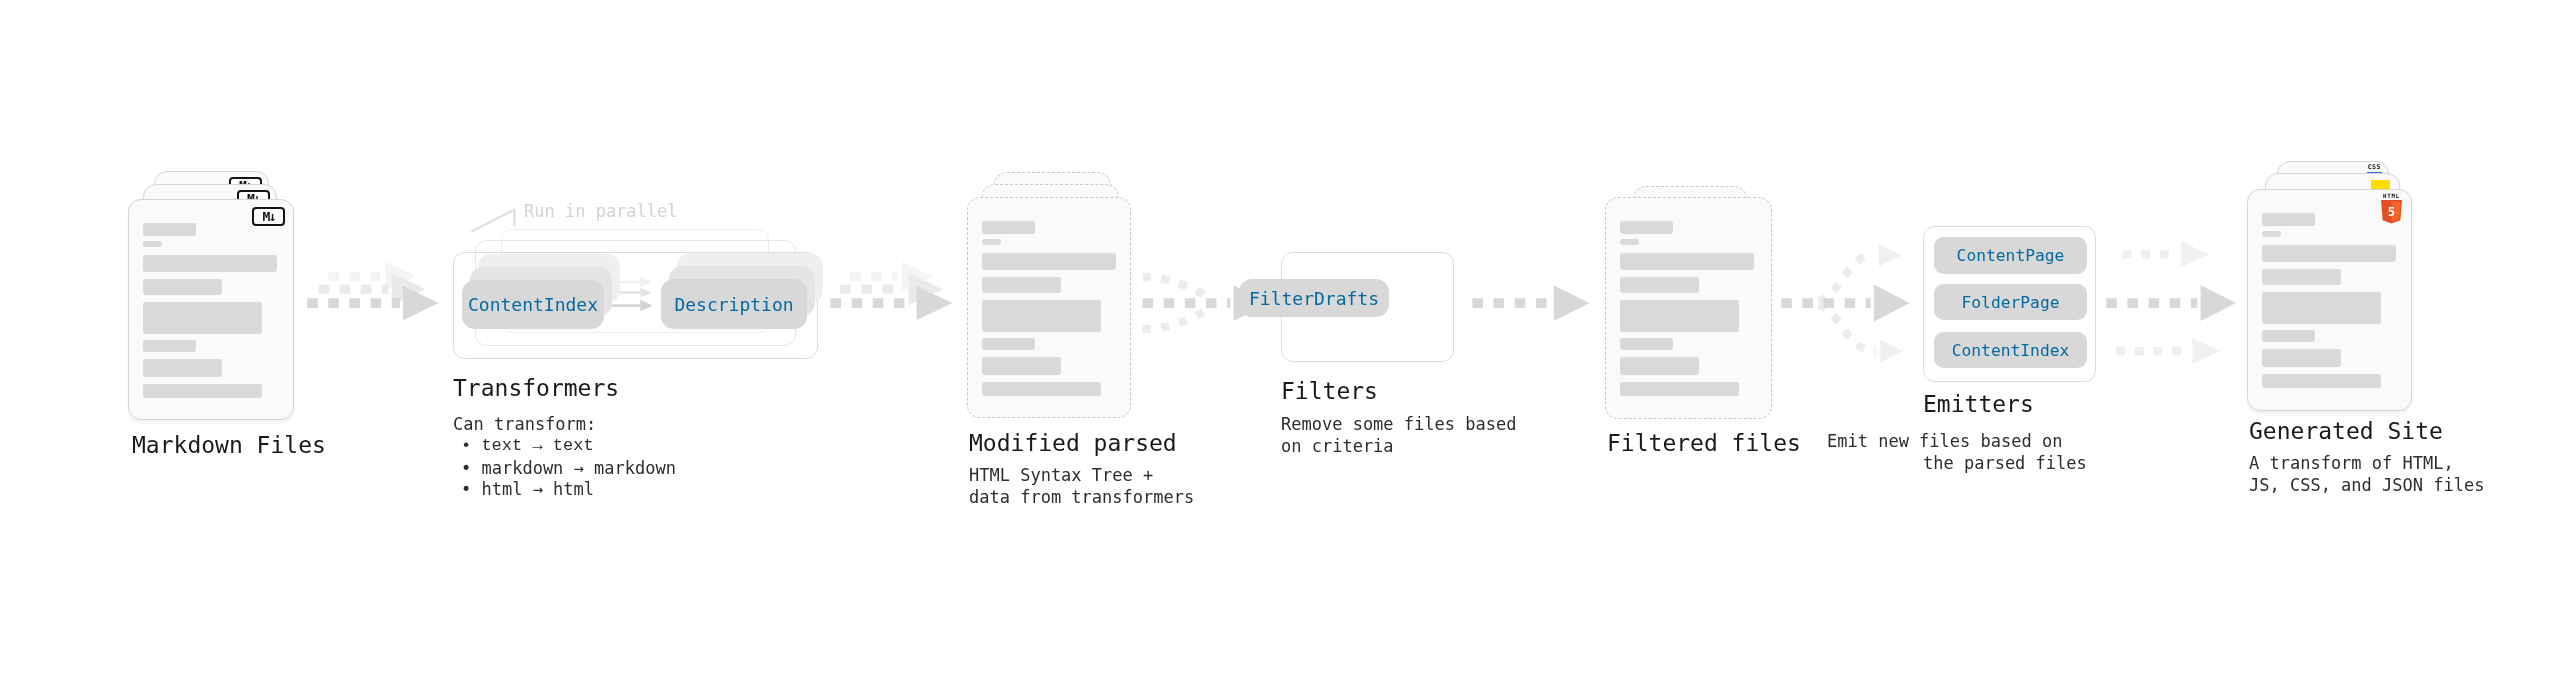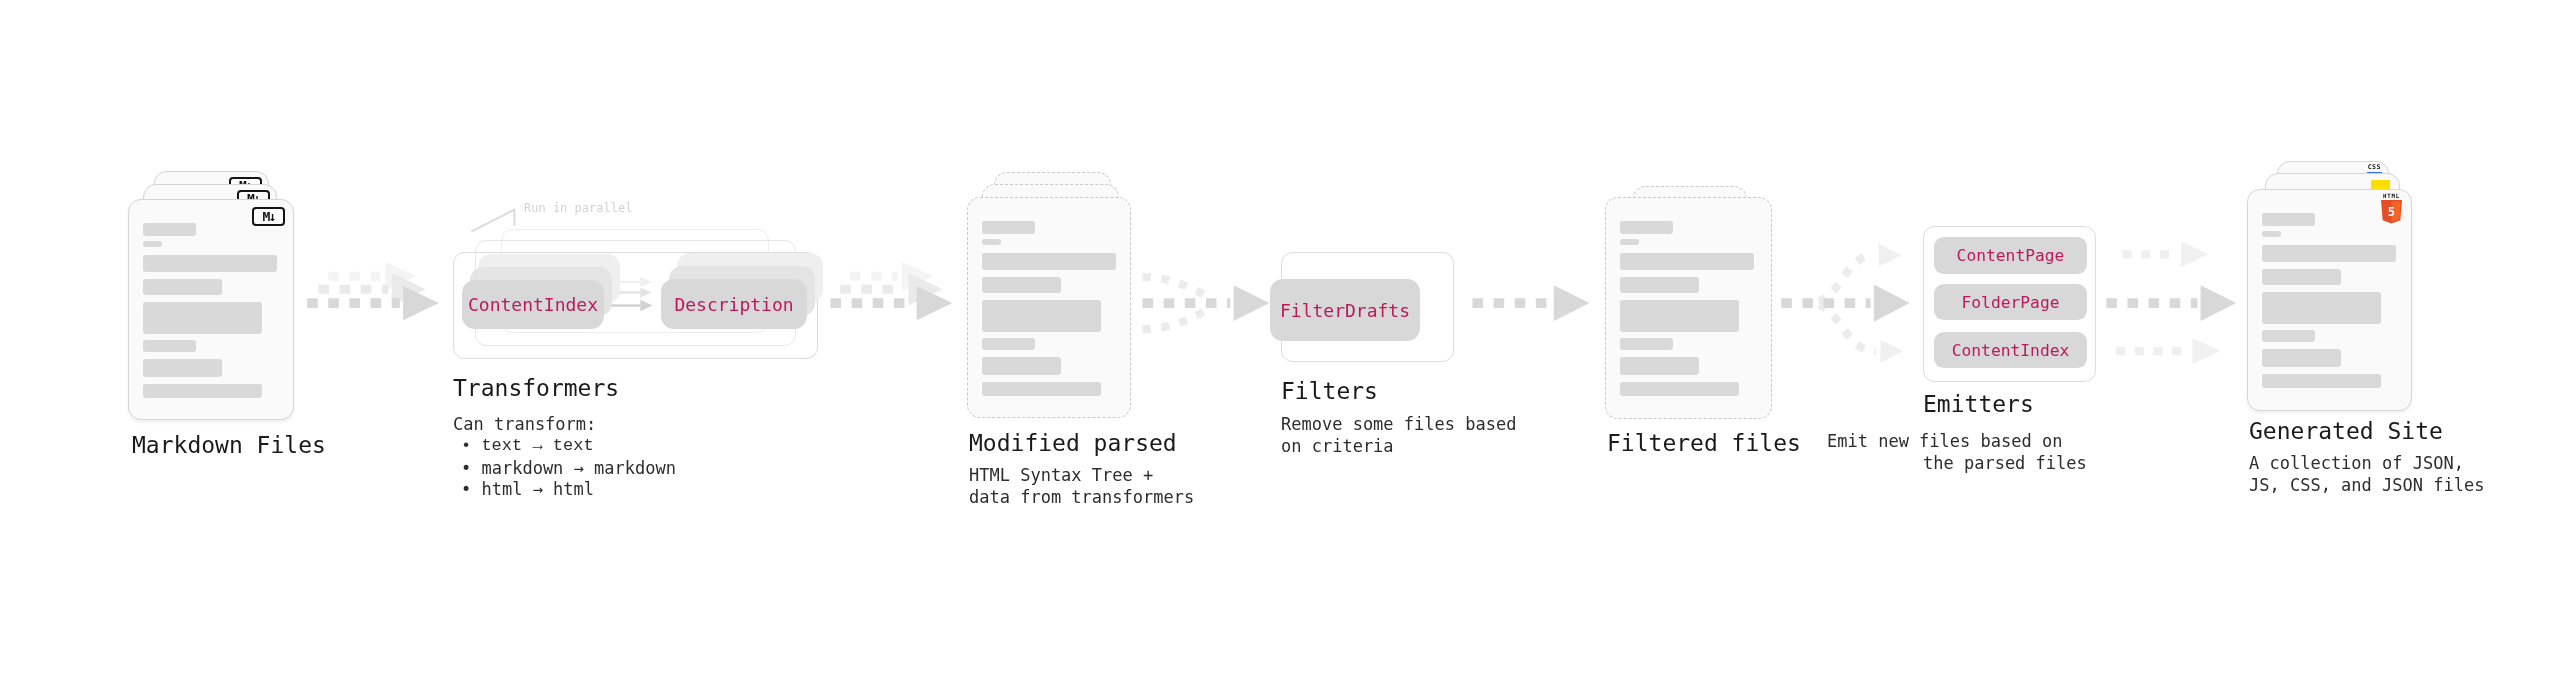--- a/index.html
+++ b/index.html
@@ -39,31 +39,31 @@
     position:absolute;font-size:6.5px;font-weight:bold;color:#111;line-height:6.5px;
     border-bottom:2.4px solid #2f6fe4;padding:0 0.8px 0.8px 0.8px;letter-spacing:0.4px;
   }
 
   
   .container-box{position:absolute;border:1.6px solid #dcdcdc;border-radius:11.4px;background:transparent;}
   .container-box.ghost-a{border-color:#e6e6e6;}
   .container-box.ghost-b{border-color:#ededed;}
   .container-box.solid-bg{background:#ffffff;}
   .pill{
-    position:absolute;background:#d8d8d8;border-radius:13px;color:#be185d;
+    position:absolute;background:#d8d8d8;border-radius:13px;color:#0369a1;
     display:flex;align-items:center;justify-content:center;font-size:18px;white-space:nowrap;
   }
   .pill.ghost1{background:#e4e4e4;}
   .pill.ghost2{background:#efefef;}
   .pill.small{border-radius:9.8px;font-size:16.3px;}
 
   
   .node-title{position:absolute;font-size:23px;font-weight:500;color:#1a1a1a;white-space:nowrap;}
   .desc-line{position:absolute;font-size:17px;color:#2d2d2d;white-space:pre;}
-  .annotation{position:absolute;font-size:12px;color:#d2d2d2;white-space:nowrap;}
+  .annotation{position:absolute;font-size:17px;color:#d2d2d2;white-space:nowrap;}
 </style>
 </head>
 <body>
 
 <div class="canvas">
 
   <svg class="arrows" width="2576" height="681" viewBox="0 0 3170 838">
 
     <g>
       <g>
@@ -208,21 +208,21 @@
       <div class="bar b7"></div>
       <div class="bar b8"></div>
     </div>
     <div class="node-title" style="left:969px;top:430px;">Modified parsed</div>
     <div class="desc-line" style="left:969px;top:465px;">HTML Syntax Tree +</div>
     <div class="desc-line" style="left:969px;top:487px;">data from transformers</div>
   </div>
 
   <div>
     <div class="container-box solid-bg" style="left:1281px;top:252px;width:173px;height:110px;"></div>
-    <div class="pill" style="left:1270px;top:279px;width:150px;height:62px;">
+    <div class="pill" style="left:1239px;top:279px;width:150px;height:38px;">
         <span>FilterDrafts</span>
       </div>
     <div class="node-title" style="left:1281px;top:378px;text-align:right;">Filters</div>
     <div class="desc-line" style="left:1281px;top:414px;">Remove some files based</div>
     <div class="desc-line" style="left:1281px;top:436px;">on criteria</div>
   </div>
 
   <div>
     <div class="file-card dashed" style="left:1633px;top:186px;width:114px;height:49px;"></div>
     <div class="file-card dashed" style="left:1605px;top:197px;width:167px;height:222px;">
@@ -273,18 +273,18 @@
       <div class="bar b1"></div>
       <div class="bar b2"></div>
       <div class="bar b3"></div>
       <div class="bar b4"></div>
       <div class="bar b5"></div>
       <div class="bar b6"></div>
       <div class="bar b7"></div>
       <div class="bar b8"></div>
     </div>
     <div class="node-title" style="left:2249px;top:418px;">Generated Site</div>
-    <div class="desc-line" style="left:2249px;top:453px;">A collection of JSON,</div>
+    <div class="desc-line" style="left:2249px;top:453px;">A transform of HTML,</div>
     <div class="desc-line" style="left:2249px;top:475px;">JS, CSS, and JSON files</div>
   </div>
 
 </div>
 
 
 </body></html>

